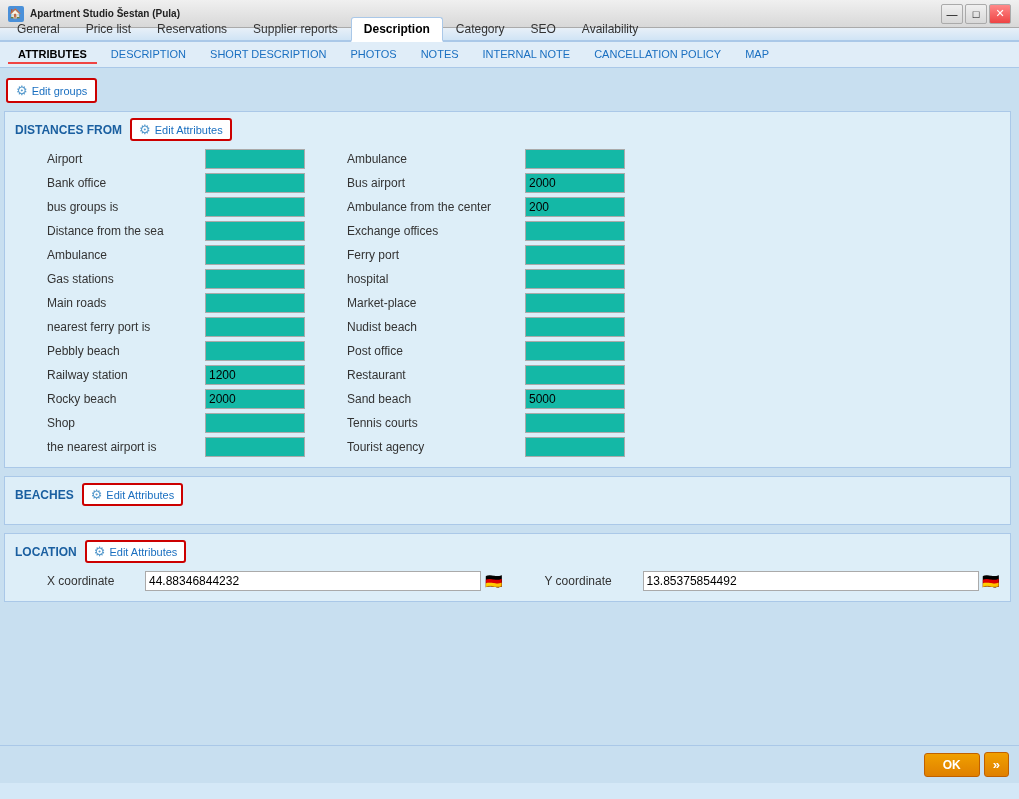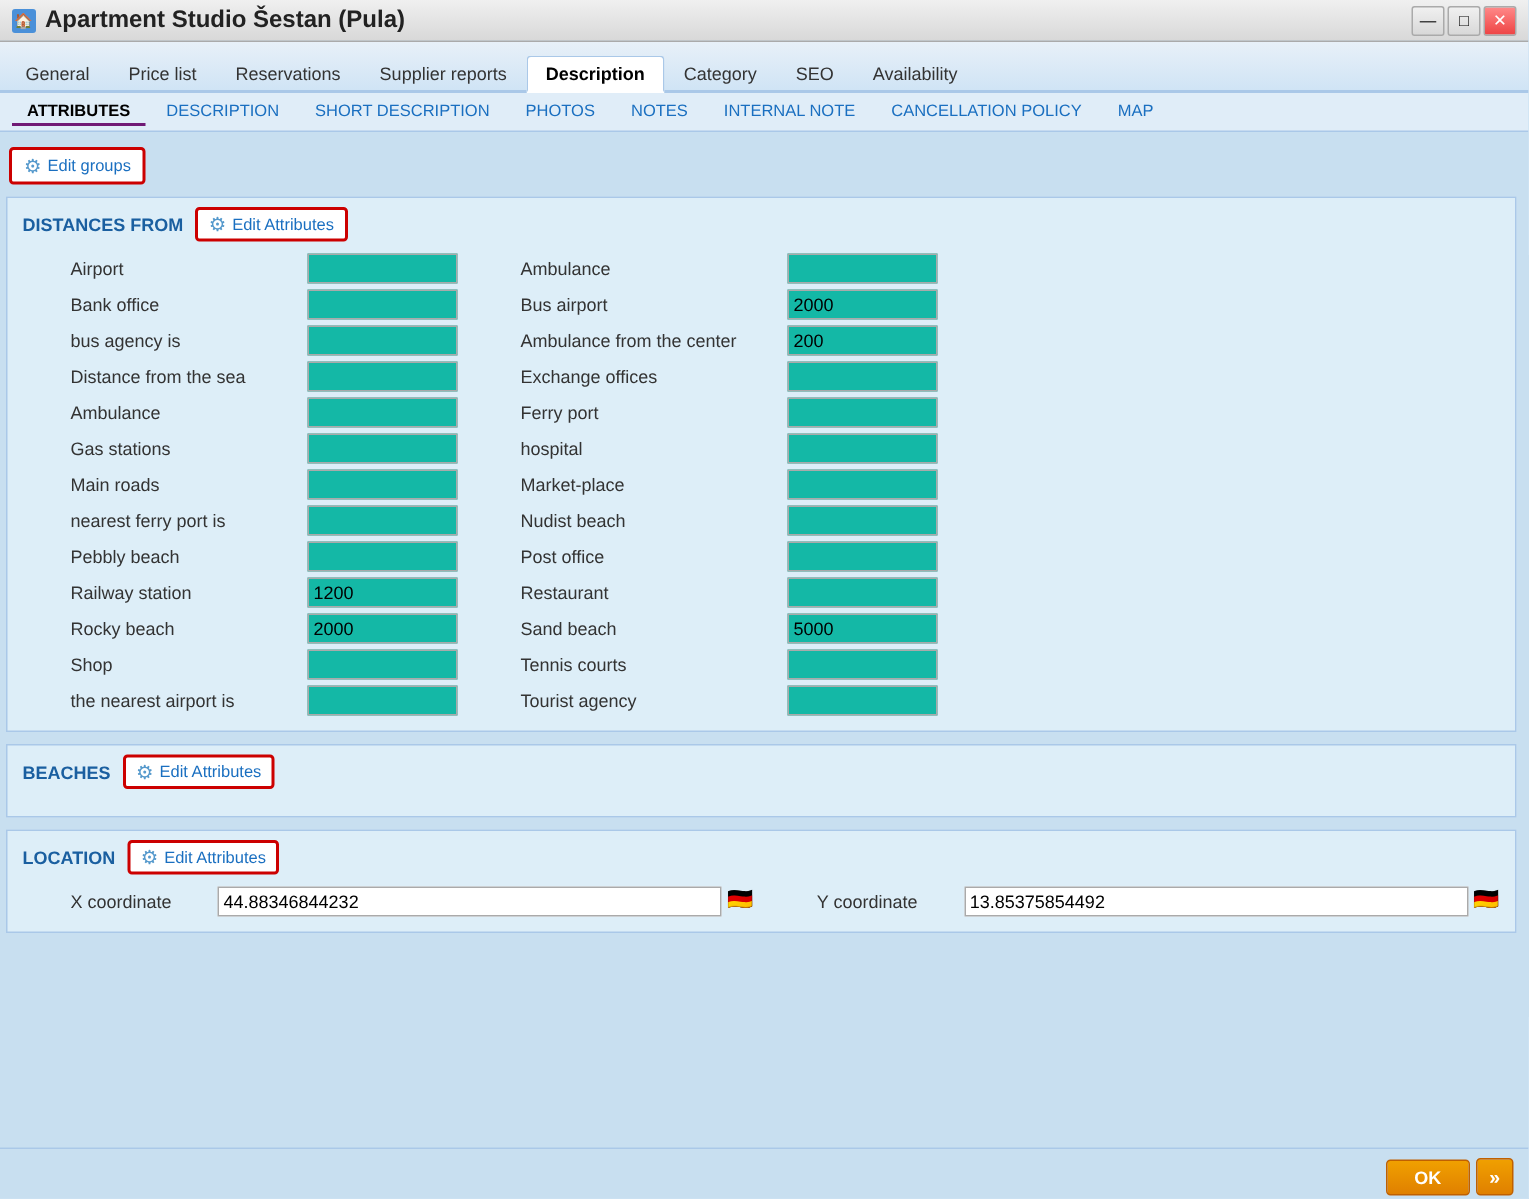--- a/index.html
+++ b/index.html
@@ -26,35 +26,35 @@
       align-items: center;
       gap: 6px;
     }
     .title-bar-icon {
       width: 16px; height: 16px;
       background: #4a90d9;
       border-radius: 2px;
       display: flex; align-items: center; justify-content: center;
       font-size: 10px; color: white;
     }
-    .title-bar-text { font-size: 16px; font-weight: 600; color: #222; }
+    .title-bar-text { font-size: 10px; font-weight: 600; color: #222; }
     .title-bar-buttons { display: flex; gap: 2px; }
     .title-btn {
       width: 22px; height: 20px;
       background: linear-gradient(to bottom, #f0f0f0, #d8d8d8);
       border: 1px solid #aaa;
       display: flex; align-items: center; justify-content: center;
       font-size: 11px; cursor: pointer; border-radius: 2px;
     }
     .title-btn.close { background: linear-gradient(to bottom, #f88, #e44); color: white; }
 
     
     .top-tabs {
       background: linear-gradient(to bottom, #e8f0f8, #d0e4f5);
-      height: 34px;
+      height: 14px;
       display: flex;
       align-items: flex-end;
       padding: 0 4px;
       border-bottom: 2px solid #aac8e8;
     }
     .top-tab {
       padding: 4px 12px;
       font-size: 12px;
       cursor: pointer;
       border: 1px solid transparent;
@@ -84,21 +84,21 @@
     }
     .sub-tab {
       padding: 2px 10px;
       font-size: 11px;
       cursor: pointer;
       color: #1a6fc0;
       text-decoration: none;
       border-bottom: 2px solid transparent;
     }
     .sub-tab.active {
-      border-bottom: 2px solid #701a75;
+      border-bottom: 2px solid #ef4444;
       color: #000;
       font-weight: 600;
     }
 
     
     .main-content {
       background: #c8dff0;
       height: calc(799px - 28px - 30px - 26px - 38px);
       overflow-y: scroll;
       overflow-x: hidden;
@@ -169,20 +169,21 @@
       padding: 0 3px;
       font-size: 12px;
       width: 100%;
     }
     .checkbox-input {
       width: 14px; height: 14px;
       cursor: pointer;
     }
     .coord-input-wrapper {
       display: flex;
+      align-items: center;
       gap: 4px;
     }
     .coord-input {
       height: 20px;
       border: 1px solid #aaa;
       background: white;
       padding: 0 3px;
       font-size: 12px;
       flex: 1;
     }
@@ -283,21 +284,21 @@
       <span class="field-label">Airport</span>
       <input class="field-input" type="text" value="" style="">
       <span class="field-label">Ambulance</span>
       <input class="field-input" type="text" value="" style="">
 
       <span class="field-label">Bank office</span>
       <input class="field-input" type="text" value="" style="">
       <span class="field-label">Bus airport</span>
       <input class="field-input" type="text" value="2000" style="">
 
-      <span class="field-label">bus agency is</span>
+      <span class="field-label">bus groups is</span>
       <input class="field-input" type="text" value="" style="">
       <span class="field-label">Ambulance from the center</span>
       <input class="field-input" type="text" value="200" style="">
 
       <span class="field-label">Distance from the sea</span>
       <input class="field-input" type="text" value="" style="">
       <span class="field-label">Exchange offices</span>
       <input class="field-input" type="text" value="" style="">
 
       <span class="field-label">Ambulance</span>

